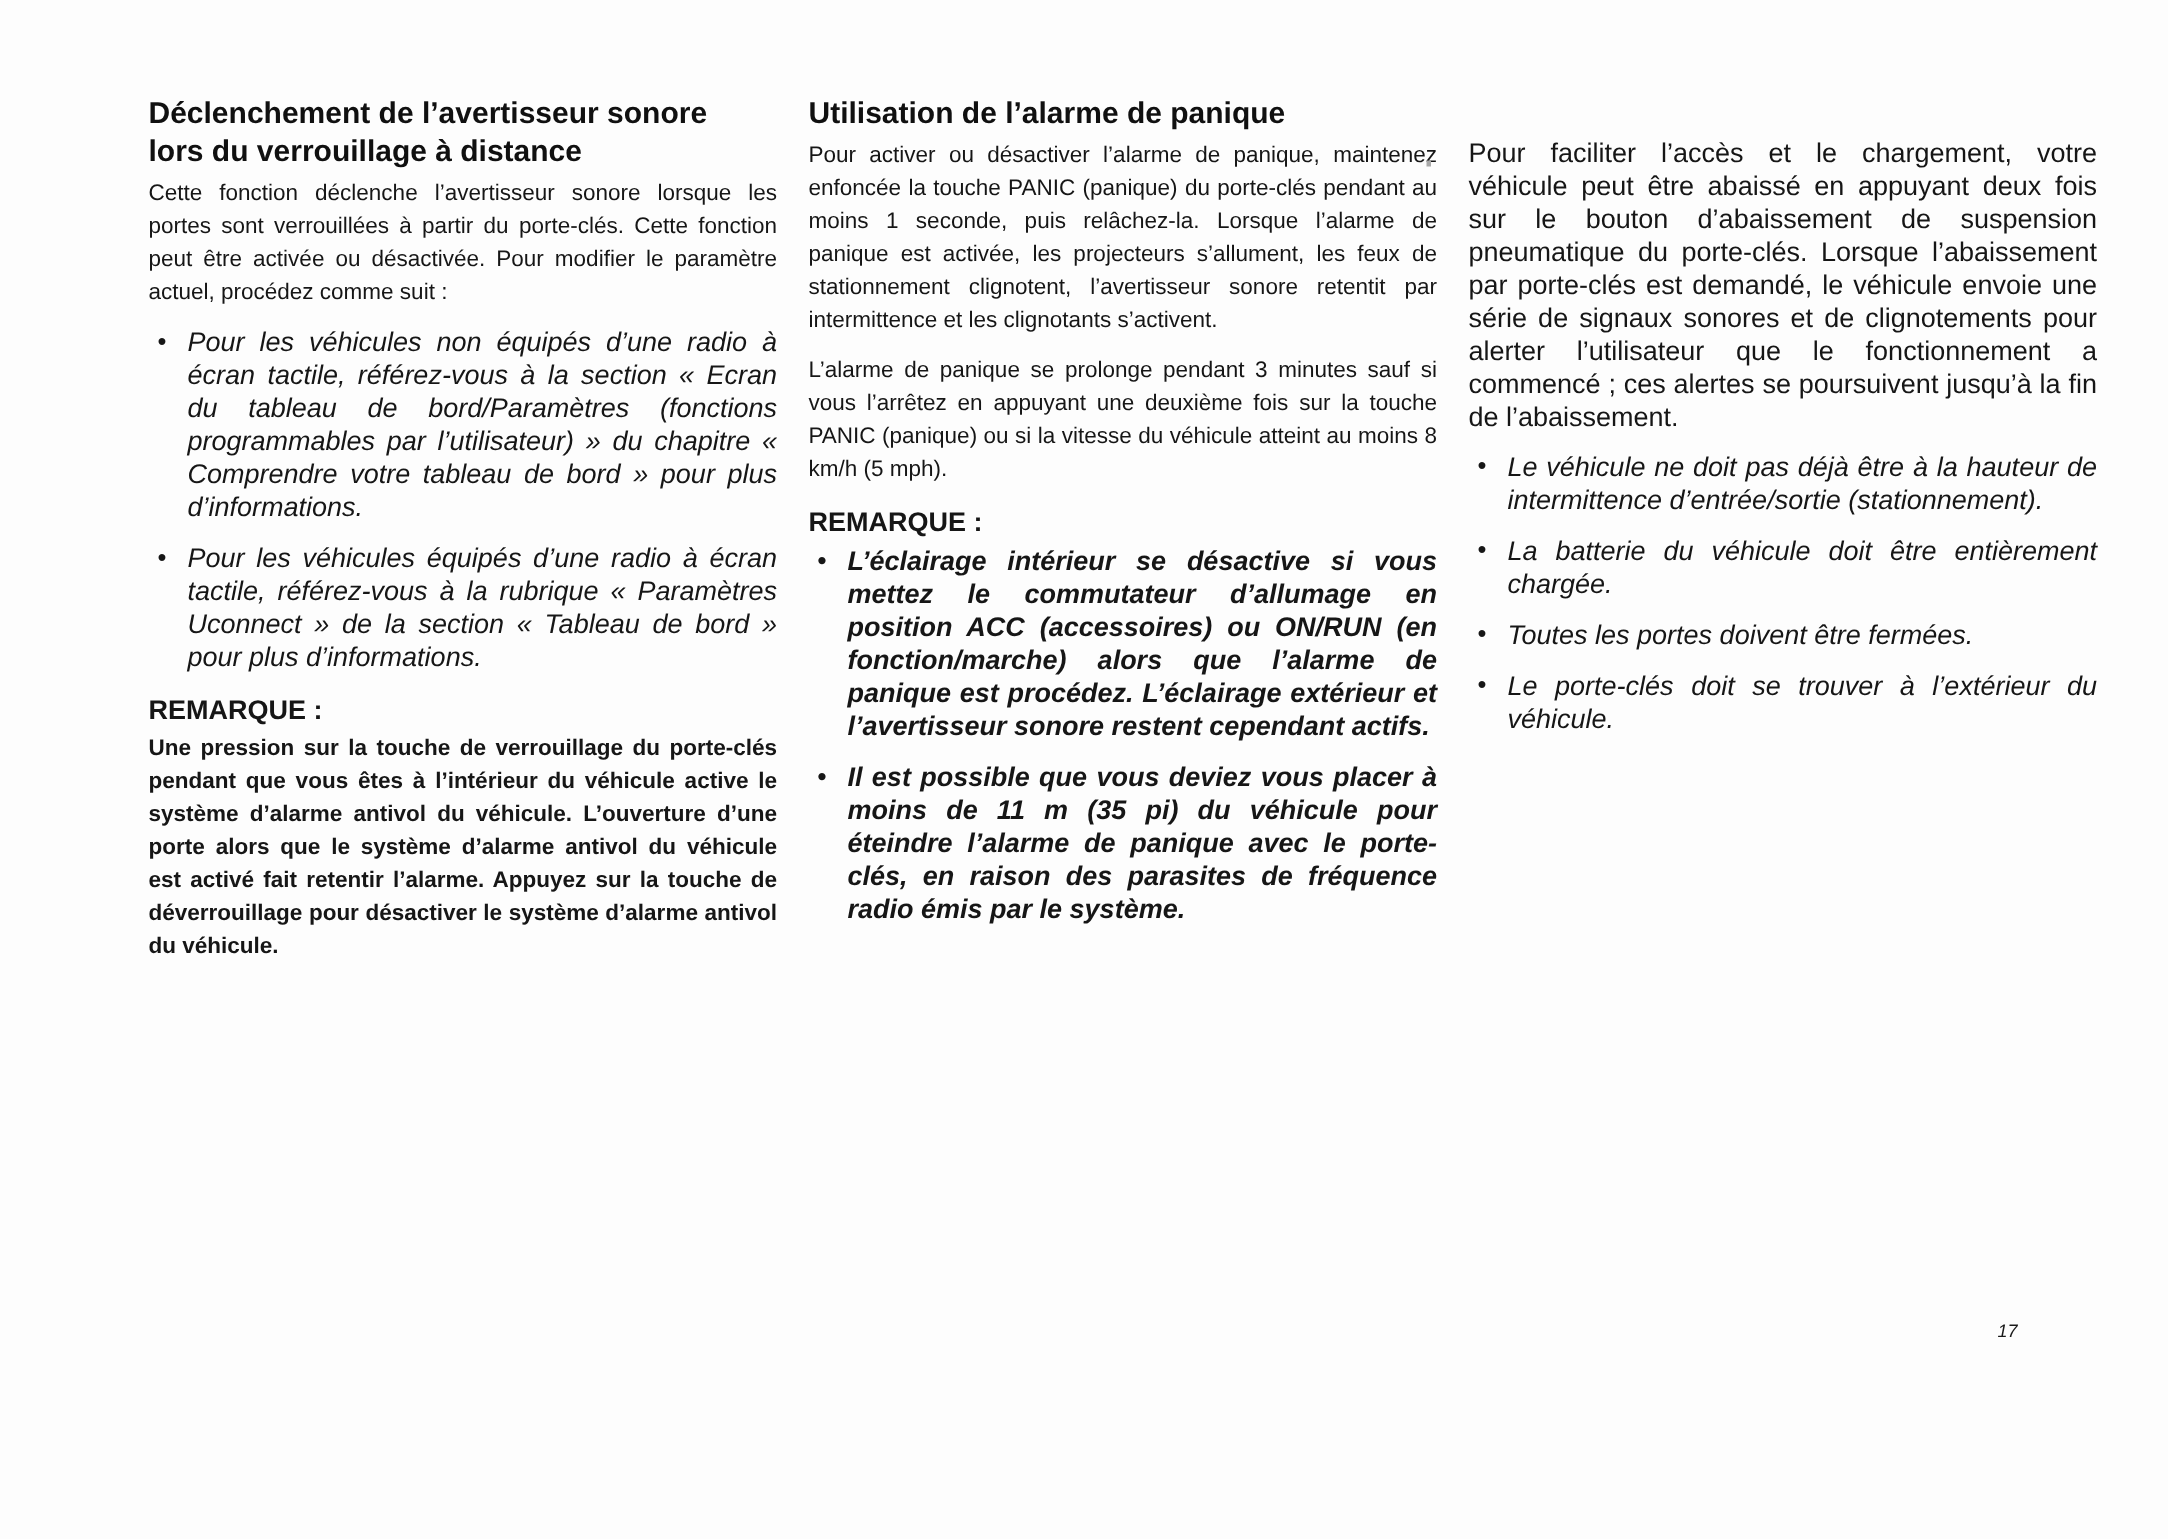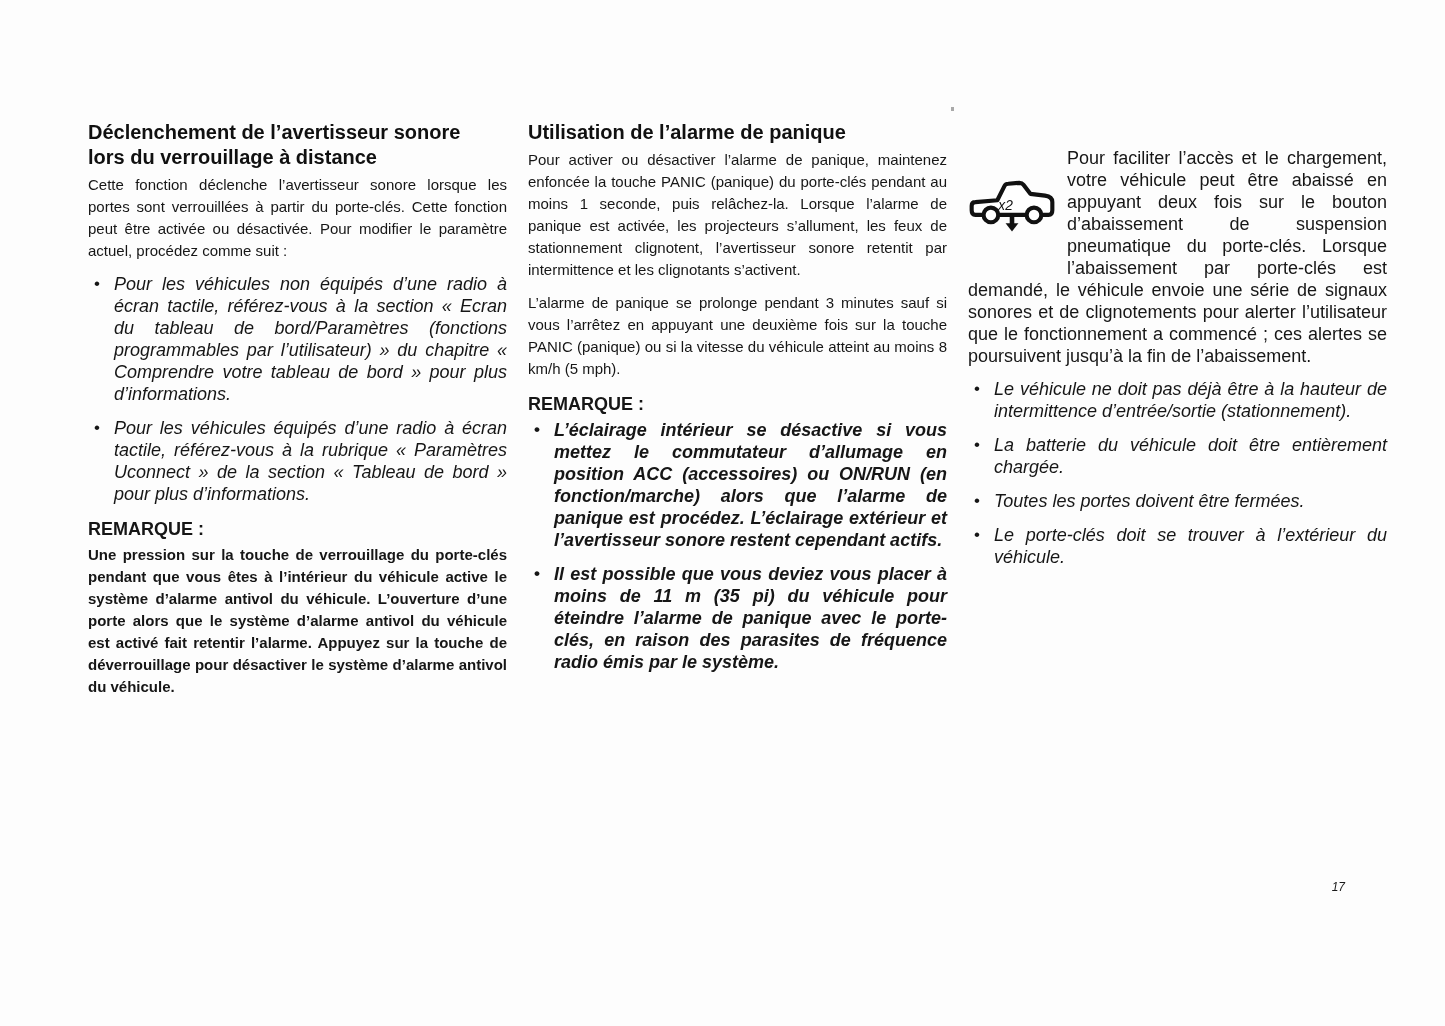--- a/index.html
+++ b/index.html
@@ -6,22 +6,23 @@
   body {
     width: 1445px; height: 1026px;
     background: #fdfdfd;
     font-family: "Liberation Sans", sans-serif;
     color: #161616;
     -webkit-font-smoothing: antialiased;
   }
   .page { position: relative; width: 1445px; height: 1026px; overflow: hidden; }
   .content {
     display: flex;
-    padding: 120px 58px 0 88px;
+    padding: 64px 58px 0 88px;
     gap: 21px;
+    margin-left: 11px;
   }
   .col { width: 419px; flex: 0 0 419px; }
 
   h2 {
     margin: 0 0 4px 0;
     font-size: 20px;
     line-height: 25px;
     font-weight: bold;
     color: #101010;
   }
@@ -117,34 +118,20 @@
       </div>
       <div class="li">
         <span class="dot bold">•</span>
         <div class="li-text bold">Il est possible que vous deviez vous placer à moins de 11 m (35 pi) du véhicule pour éteindre l’alarme de panique avec le porte-clés, en raison des parasites de fréquence radio émis par le système.</div>
       </div>
     </section>
 
     <section class="col">
 
       <div class="body j icon-para">
-        <span class="truck-float">
-          <svg width="88" height="72" viewBox="0 0 96 72" xmlns="http://www.w3.org/2000/svg">
-            <g stroke="#111" stroke-width="4.5" fill="#fff" stroke-linejoin="round" stroke-linecap="round">
-              <path d="M 8 49 Q 4 49 4 44 L 4 39 Q 4 35 8 35 L 32 33 L 40 17 Q 41 15 44 15 L 56 14 Q 59 14 60.5 16 L 68 26 L 84 28 Q 92 29 92 35 L 92 44 Q 92 49 88 49 Z"></path>
-              <circle cx="25" cy="49" r="8"></circle>
-              <circle cx="72" cy="49" r="8"></circle>
-            </g>
-            <text x="33" y="44" font-size="15" font-style="italic" fill="#111">x2</text>
-            <g fill="#111">
-              <rect x="45.5" y="51" width="5" height="8"></rect>
-              <polygon points="41,58 55,58 48,67"></polygon>
-            </g>
-          </svg>
-        </span>
         <span>Pour faciliter l’accès et le chargement, votre véhicule peut être abaissé en appuyant deux fois sur le bouton d’abaissement de suspension pneumatique du porte-clés. Lorsque l’abaissement par porte-clés est demandé, le véhicule envoie une série de signaux sonores et de clignotements pour alerter l’utilisateur que le fonctionnement a commencé ; ces alertes se poursuivent jusqu’à la fin de l’abaissement.</span>
       </div>
 
 
       <div class="li">
         <span class="dot">•</span>
         <div class="li-text">Le véhicule ne doit pas déjà être à la hauteur de intermittence d’entrée/sortie (stationnement).</div>
       </div>
       <div class="li">
         <span class="dot">•</span>

